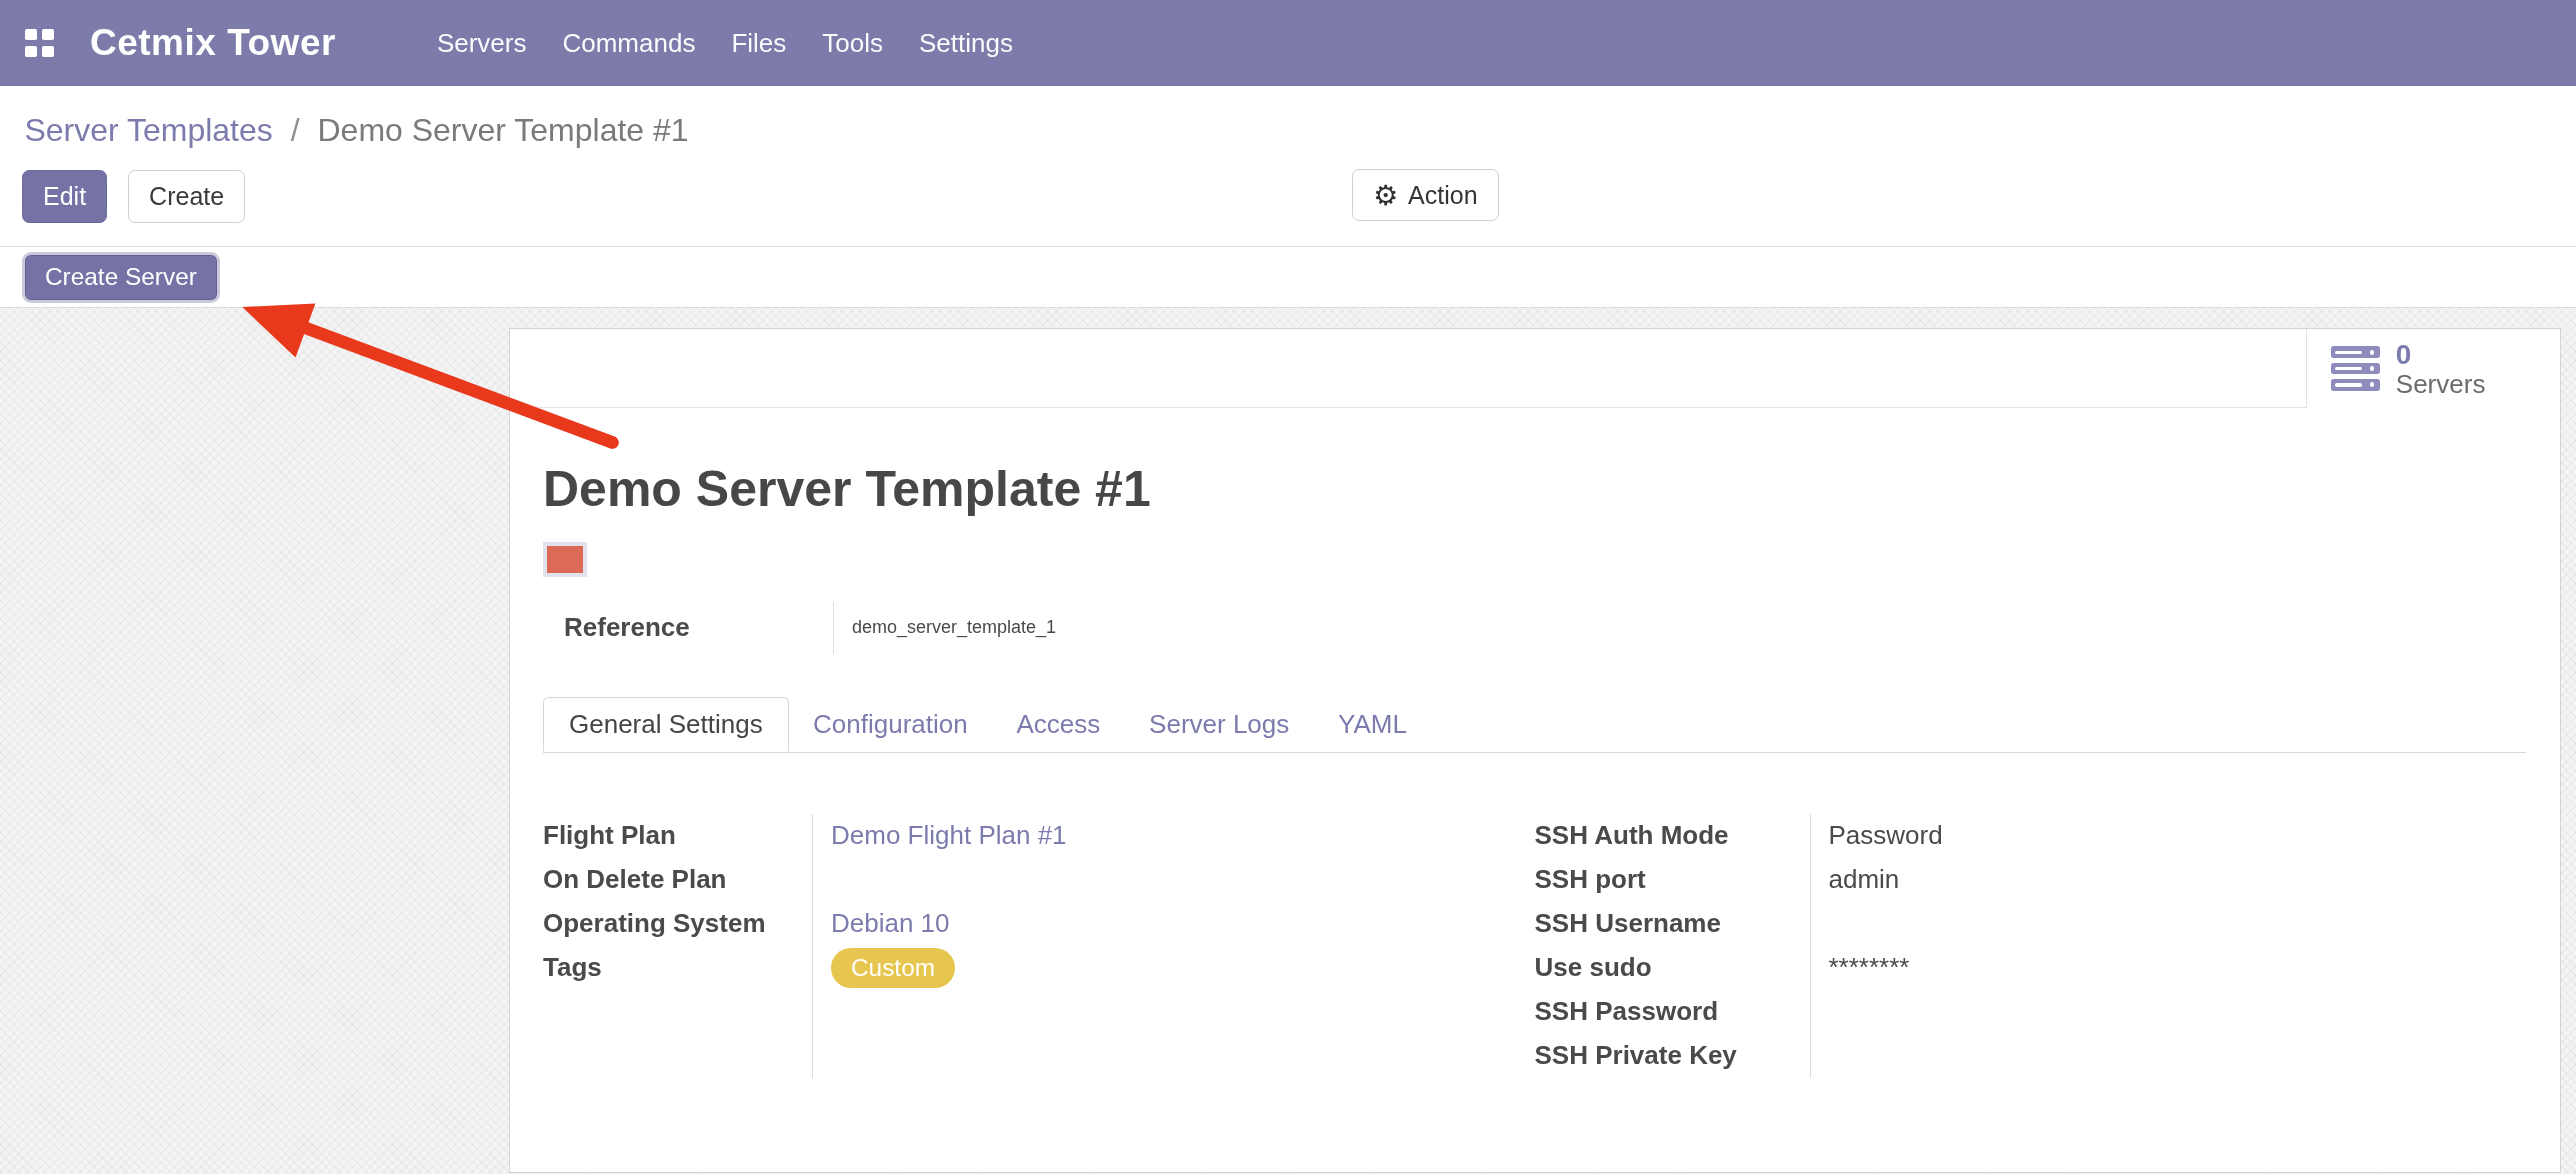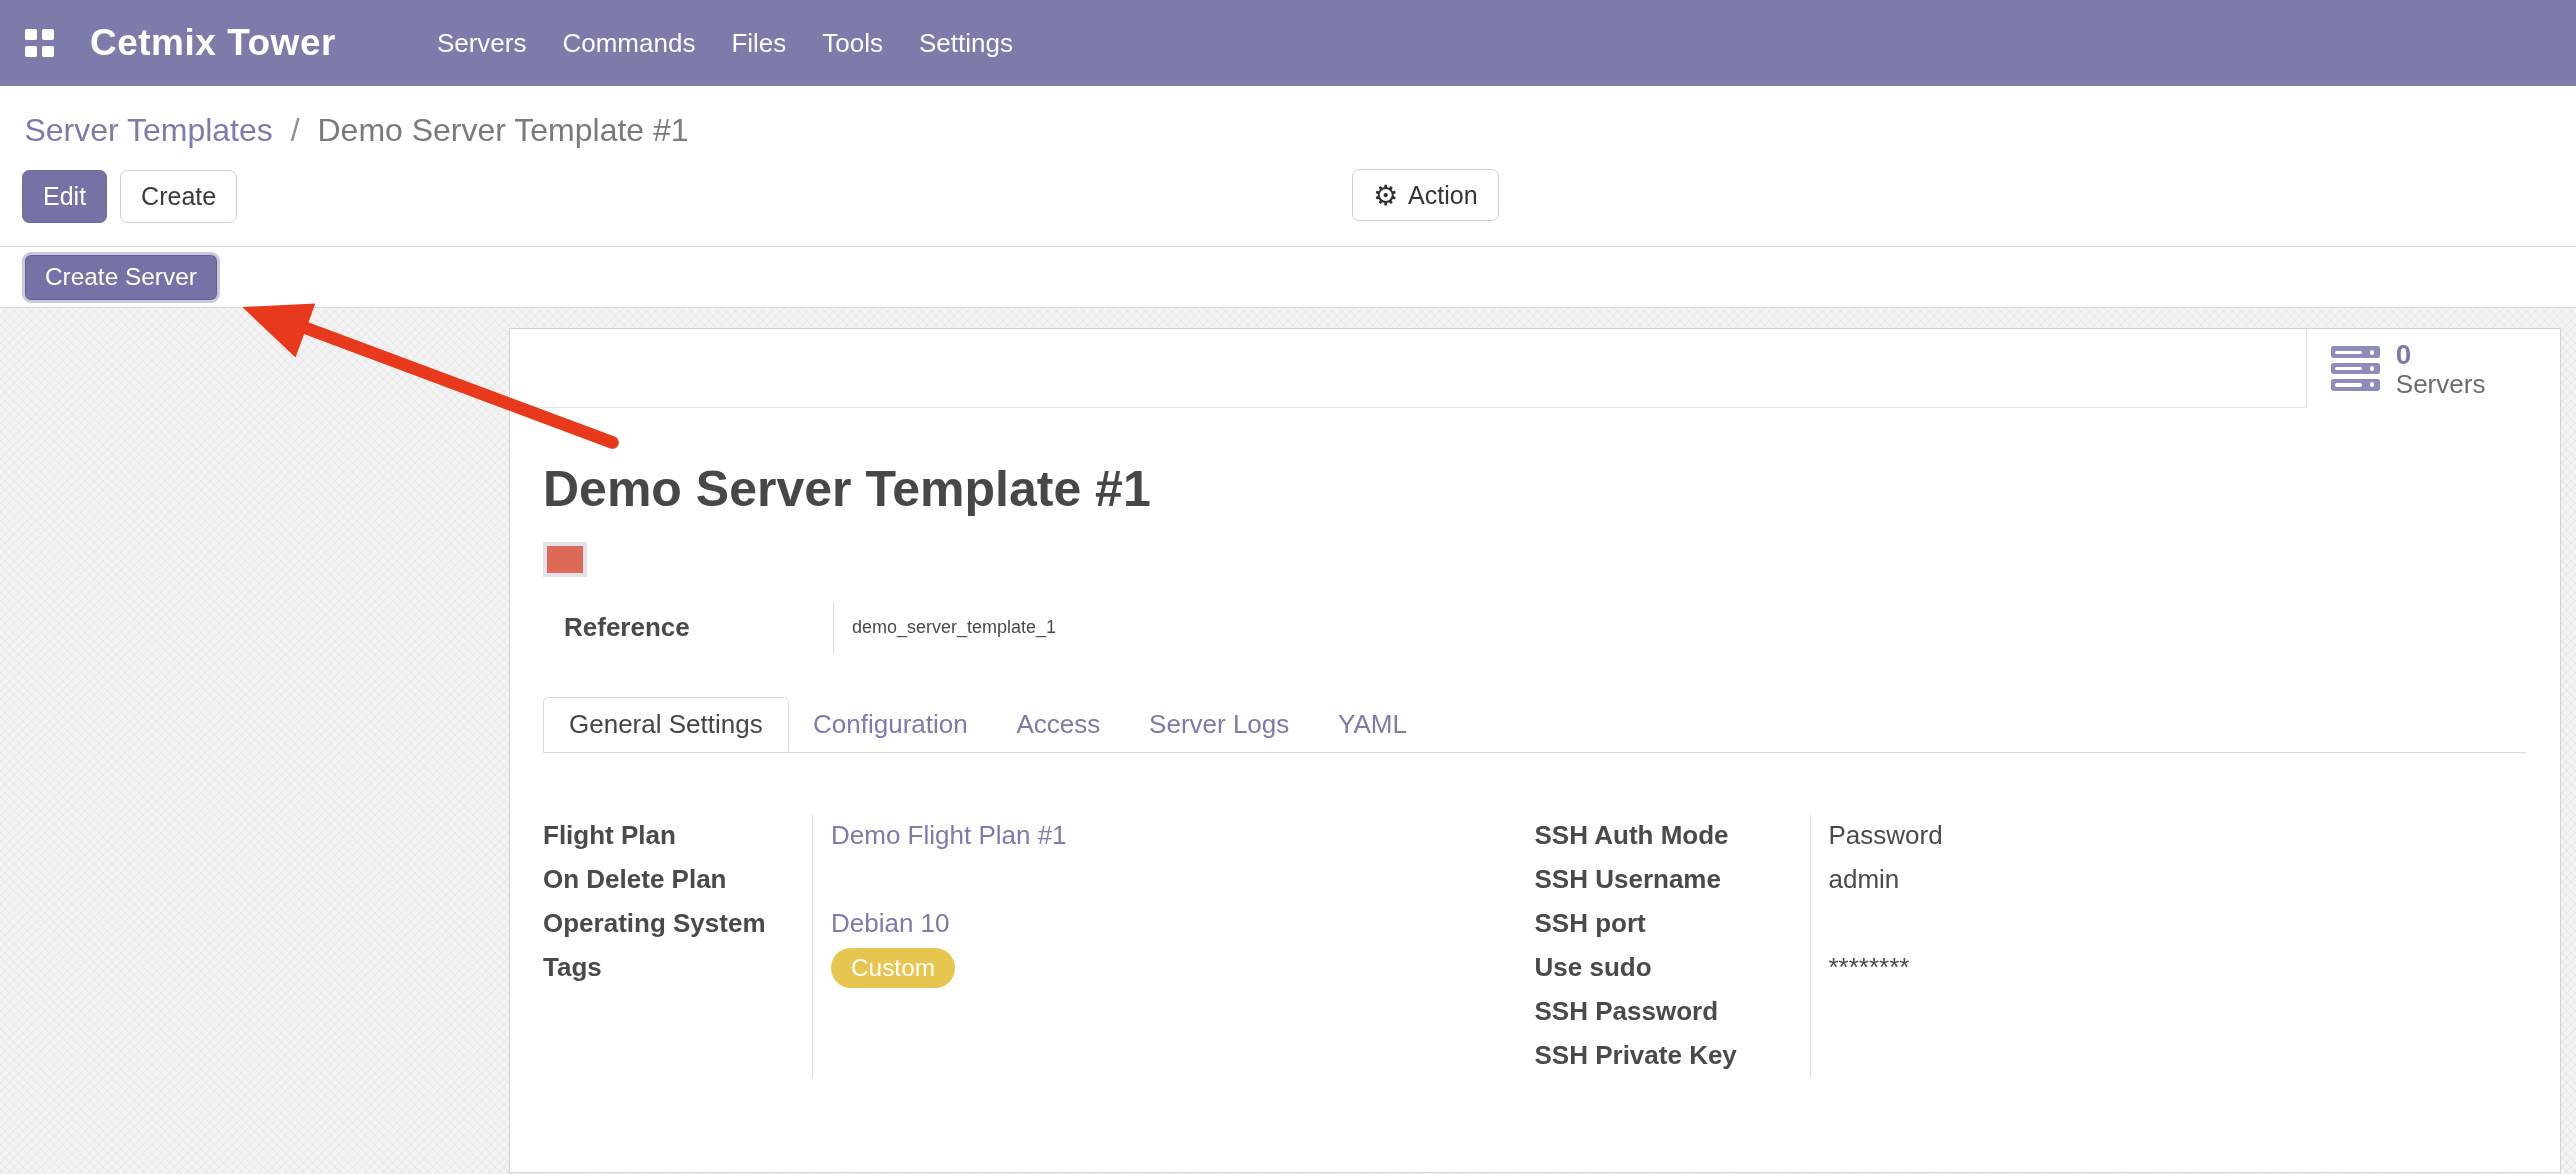--- a/index.html
+++ b/index.html
@@ -27,21 +27,21 @@
   .breadcrumb .bc-link { color:#7C7BAD; cursor:pointer; text-decoration:none; }
   .breadcrumb .bc-sep { color:#8f8f8f; padding:0 9px; }
   .breadcrumb .bc-current { color:#7a7a7a; }
   .btn-row { display:flex; margin:20px 0 0 22px; }
   .btn {
     display:inline-flex; align-items:center; justify-content:center;
     height:53px; font-size:25px; border-radius:7.2px; cursor:pointer;
     padding:0 20px; border:0.9px solid transparent; white-space:nowrap;
   }
   .btn-primary { background:#7573A5; border-color:#6b6a9c; color:#fff; }
-  .btn-secondary { background:#fff; border-color:#cfcfcf; color:#3a3a3a; margin-left:13px; }
+  .btn-secondary { background:#fff; border-color:#cfcfcf; color:#3a3a3a; margin-left:21px; }
   .btn-action {
     position:absolute; left:1352px; top:83px; height:52px;
     background:#fff; border:0.9px solid #cfcfcf; color:#353535;
   }
   .gear-glyph { font-size:28px; margin-right:10px; color:#2f2f2f; }
 
   
   .create-server-row { height:61px; display:flex; align-items:center;
     padding-left:22px; background:#fff; border-bottom:0.9px solid #dcdcdc; }
   .btn-create-server {
@@ -210,22 +210,22 @@
               </div>
             <div class="frow">
                 <span class="tag-pill" style="background-color: rgb(231, 198, 79);">Custom</span>
               </div>
           </div>
         </div>
 
         <div class="field-group right">
           <div class="labels-col">
             <div class="frow label">SSH Auth Mode</div>
+            <div class="frow label">SSH port</div>
             <div class="frow label">SSH Username</div>
-            <div class="frow label">SSH port</div>
             <div class="frow label">Use sudo</div>
             <div class="frow label">SSH Password</div>
             <div class="frow label">SSH Private Key</div>
           </div>
           <div class="values-col">
             <div class="frow">Password</div>
             <div class="frow">admin</div>
             <div class="frow"></div>
             <div class="frow">********</div>
             <div class="frow"></div>

